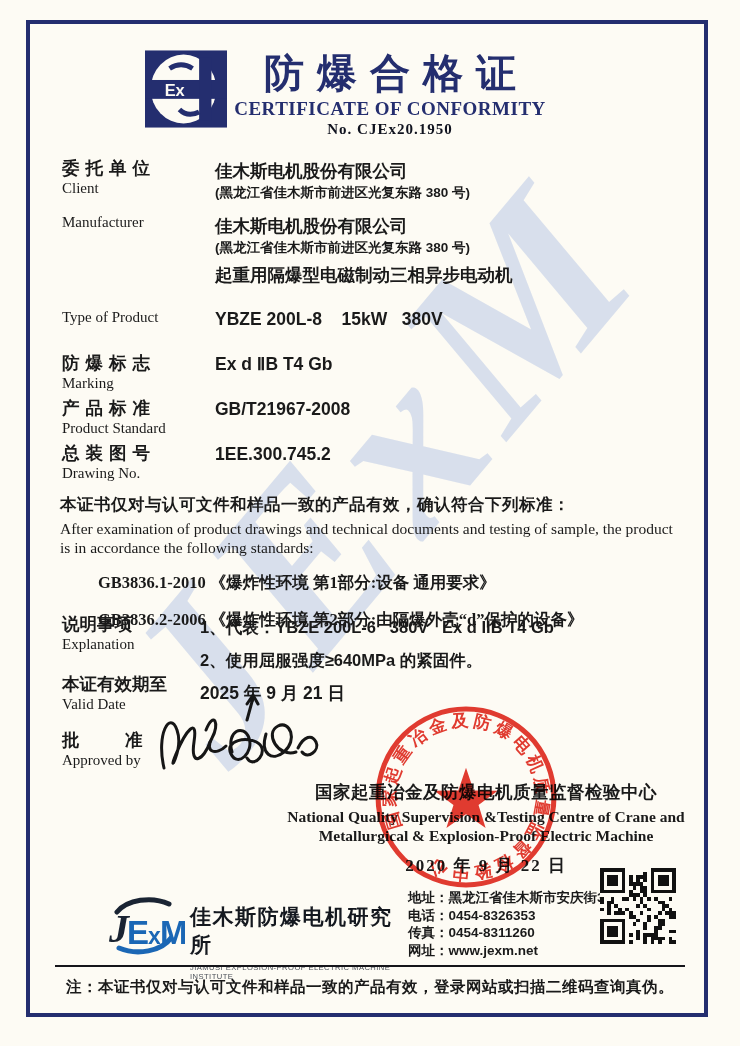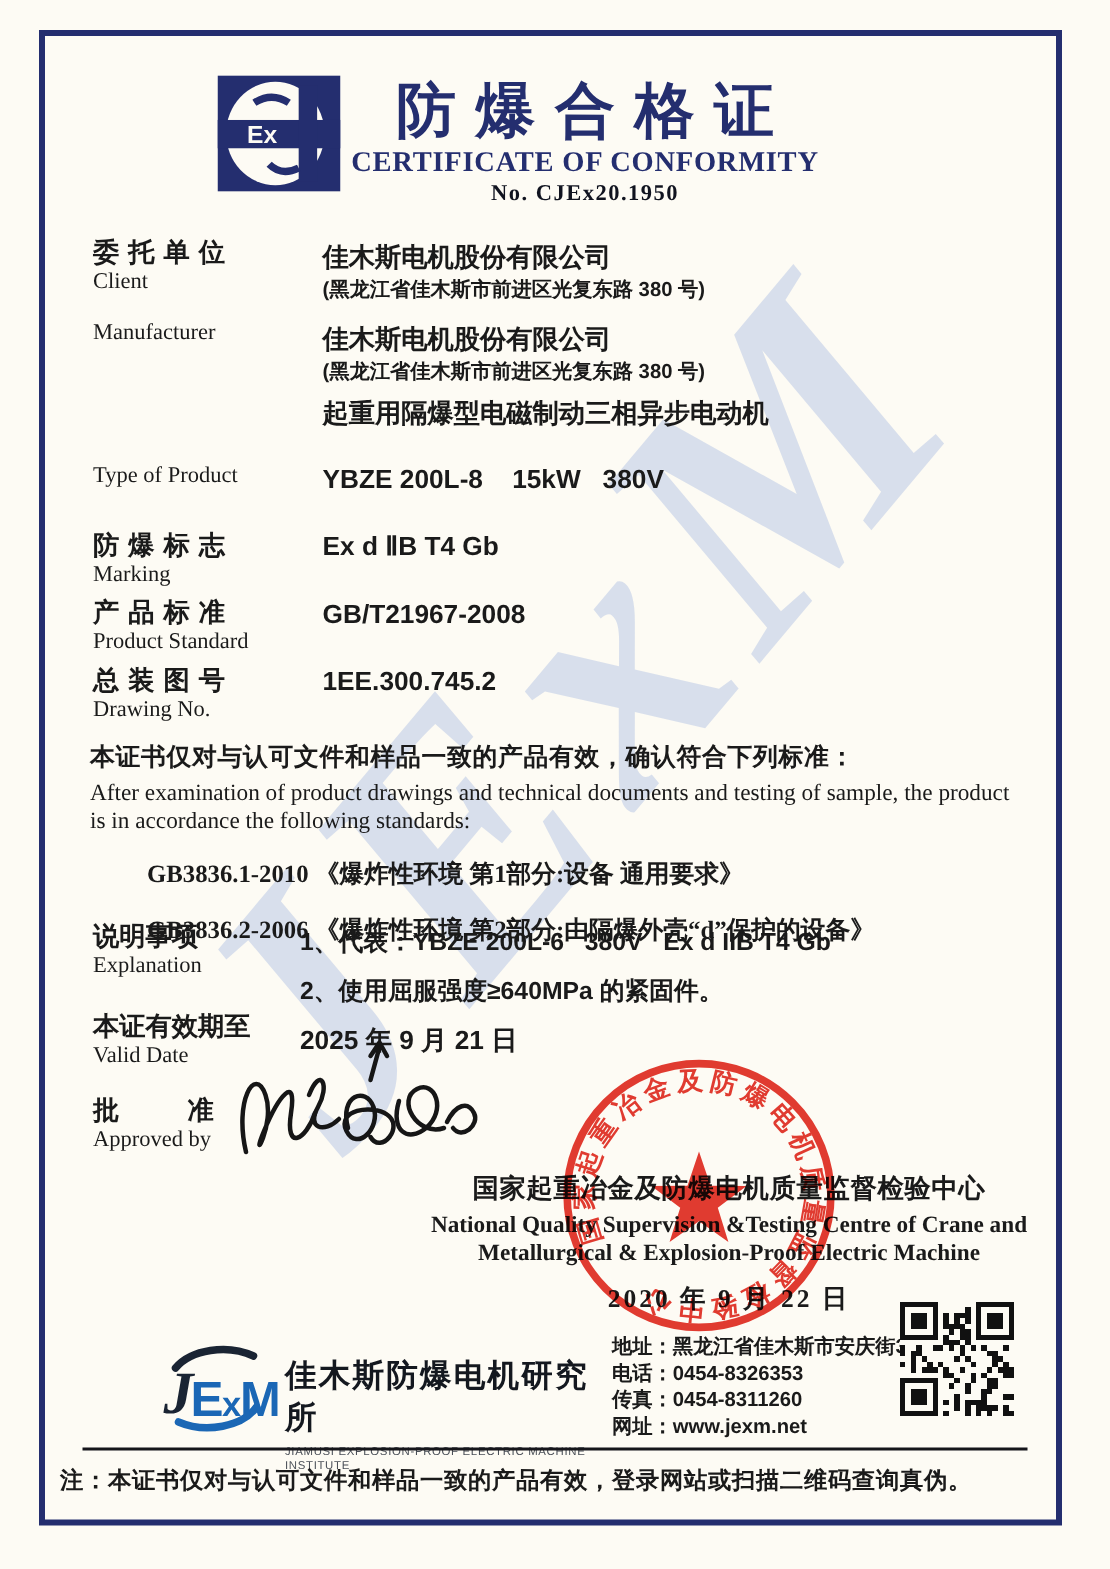--- a/index.html
+++ b/index.html
@@ -48,21 +48,21 @@
   .authority { left:270px; top:780px; width:432px; text-align:center; z-index:2; }
   .authority .zh { font-size:17.5px; font-weight:bold; letter-spacing:.5px; }
   .authority .en { font-family:"Liberation Serif", serif; font-weight:bold; font-size:15.5px; line-height:18.5px; }
   .authority .date { font-family:"Liberation Serif", serif; font-weight:bold; font-size:17px; margin-top:9px; letter-spacing:2px; }
   .stamp-wrap { left:370px; top:701px; width:192px; height:192px; z-index:3; mix-blend-mode:multiply; opacity:.92; }
   .sig-wrap { left:150px; top:690px; width:185px; height:110px; z-index:4; }
   .footer-inst-zh { font-size:21px; font-weight:bold; letter-spacing:1.5px; color:#14181f; }
   .footer-inst-en { font-size:7.6px; color:#4a4f57; letter-spacing:.45px; margin-top:4px; }
   .contact-line { font-size:13.5px; font-weight:bold; line-height:17.5px; white-space:nowrap; }
   .rule { left:55px; top:965px; width:630px; height:2px; background:#15151a; z-index:2; }
-  .note { left:40px; top:977px; width:660px; font-weight:bold; font-size:15.5px; letter-spacing:.5px; z-index:2; }
+  .note { left:40px; top:977px; width:660px; text-align:center; font-weight:bold; font-size:15.5px; letter-spacing:.5px; z-index:2; }
 </style>
 </head>
 <body>
 
 <div class="page">
   <div class="frame"></div>
 
   <div class="watermark">JExM</div>
 
   <div class="abs" style="left:145px;top:50px;width:82px;height:78px;z-index:2">

